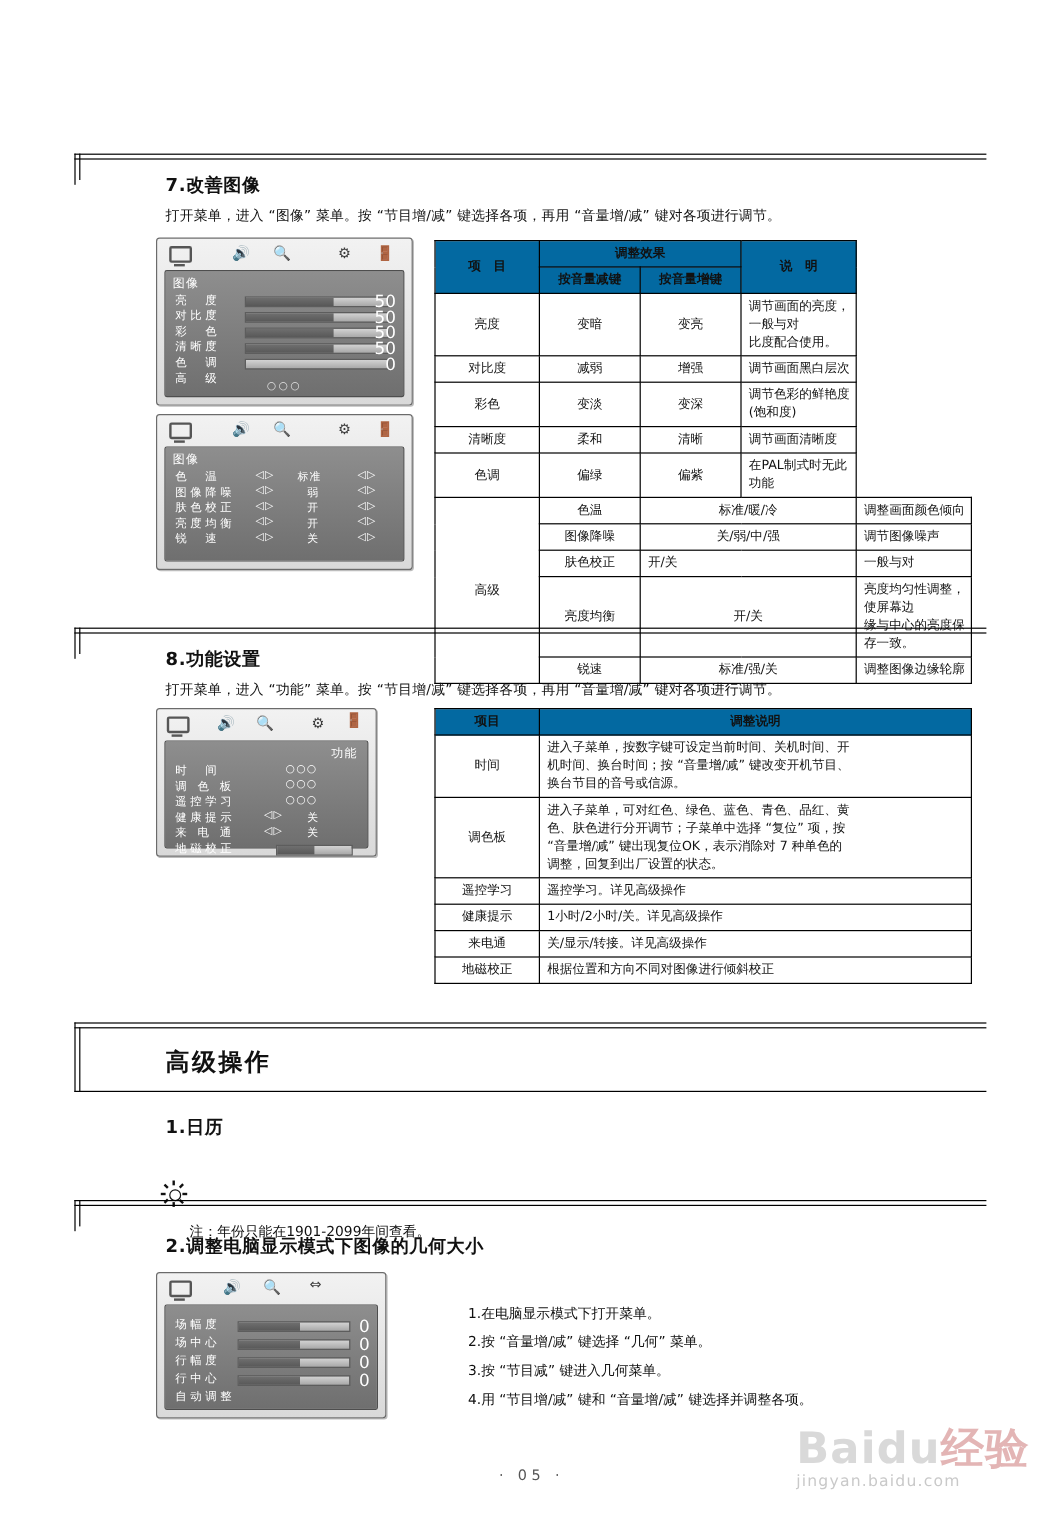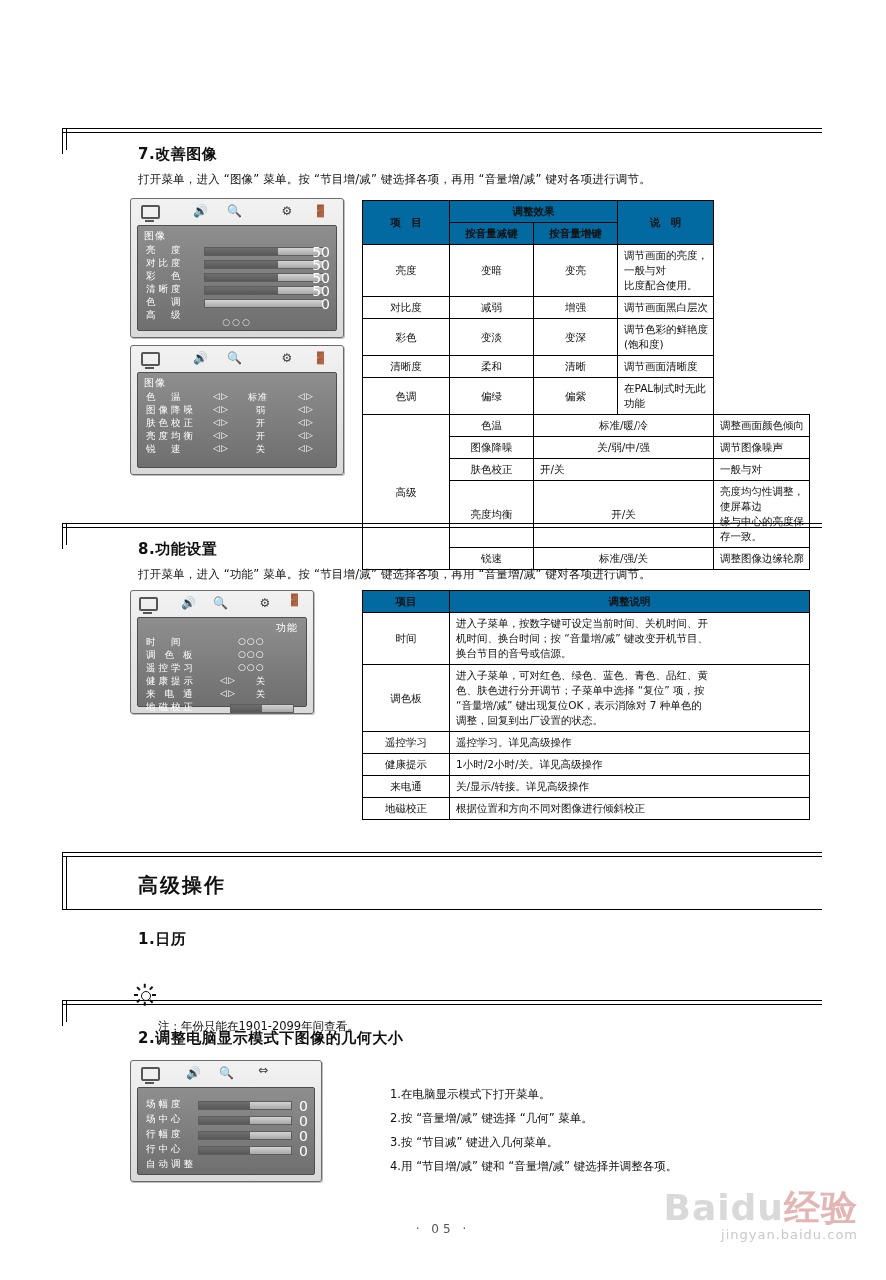--- a/index.html
+++ b/index.html
@@ -273,21 +273,20 @@
     text-align: center;
     font-size: 12px;
     color: #555;
     letter-spacing: 4px;
   }
 
   .watermark {
     position: absolute;
     right: 28px;
     bottom: 38px;
-    text-align: right;
     user-select: none;
   }
   .watermark .bd {
     font-size: 36px;
     font-weight: bold;
     color: #d9d9d9;
     letter-spacing: 1px;
     line-height: 38px;
   }
   .watermark .bd span.red {

